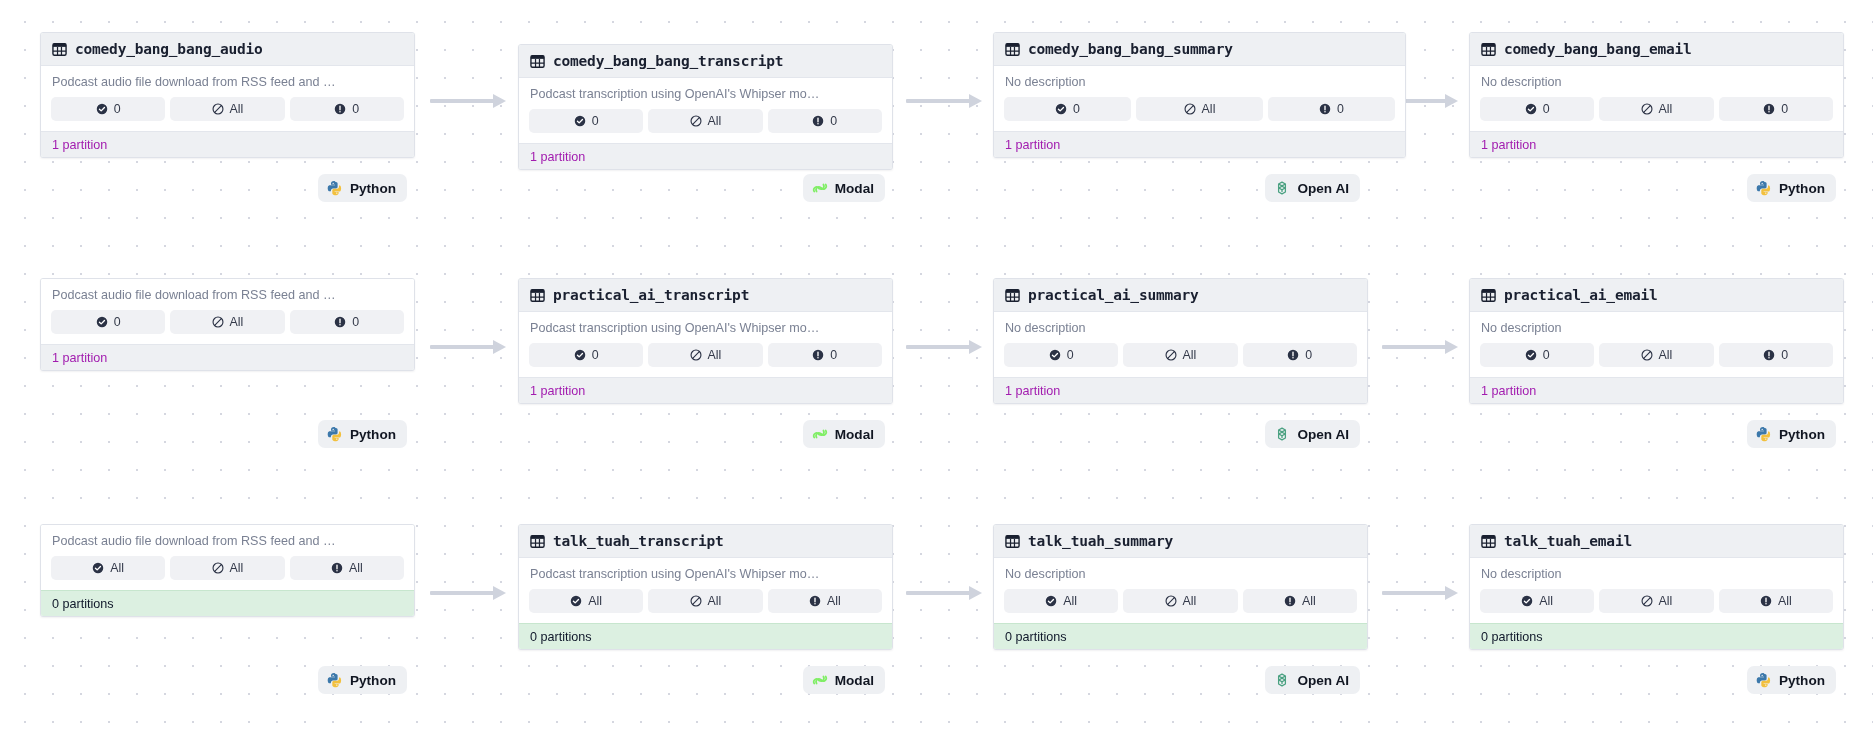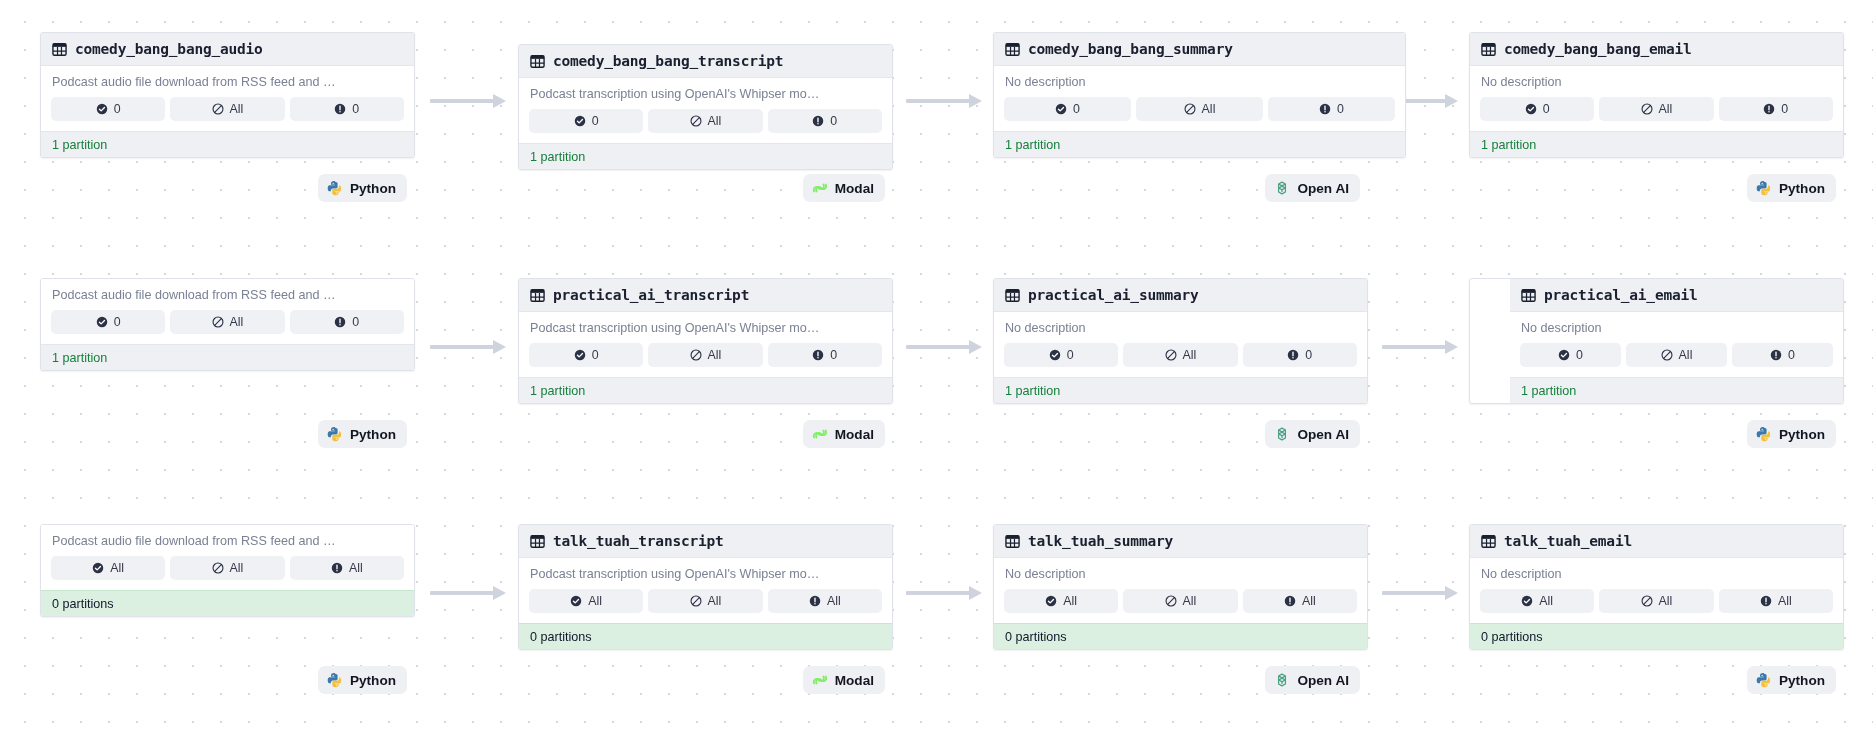--- a/index.html
+++ b/index.html
@@ -121,21 +121,21 @@
   .badge svg { width: 12px; height: 12px; flex: 0 0 12px; display: block; }
 
   .node-footer {
     background: #eef0f3;
     border-top: 1px solid #e3e6ec;
     height: 26px;
     display: flex;
     align-items: center;
     padding: 0 11px;
     font-size: 12.6px;
-    color: #15803d;
+    color: #a21caf;
   }
 
   
   .node.is-empty .node-footer {
     background: #dcf0e1;
     border-top-color: #c7e6ce;
     color: #0f172a;
   }
 
   
@@ -526,21 +526,21 @@
     <div class="chip" style="top: 420px; right: 513px;">
       <svg viewBox="0 0 16 16">
         <g fill="none" stroke="#4AA181" stroke-width="1.25" stroke-linejoin="round">
           <path d="M8 2.1 11.4 4v3.9L8 9.8 4.6 7.9V4z"></path>
           <path d="M8 6.2 11.4 8.1v3.9L8 13.9 4.6 12V8.1z"></path>
           <path d="M4.6 4 8 5.9M11.4 4 8 5.9M8 9.8v2.2"></path>
         </g>
       </svg>
       <span>Open AI</span>
     </div>
-    <div class="node" style="left: 1469px; top: 278px; width: 375px; padding-left: 40px;">
+    <div class="node" style="left: 1469px; top: 278px; width: 375px;">
       <div class="node-header">
         <svg viewBox="0 0 16 16" class="table-icon">
           <rect x="1" y="1.8" width="14" height="12.4" rx="1.6" fill="none" stroke="#1a2030" stroke-width="1.5"></rect>
           <rect x="1" y="1.8" width="14" height="3.4" fill="#1a2030"></rect>
           <path d="M5.9 5.2V14.2M10.1 5.2V14.2M1 9.7H15" stroke="#1a2030" stroke-width="1.3"></path>
         </svg>
         <span class="node-title">practical_ai_email</span>
       </div>
       <div class="node-body">
         <div class="node-desc">No description</div>

